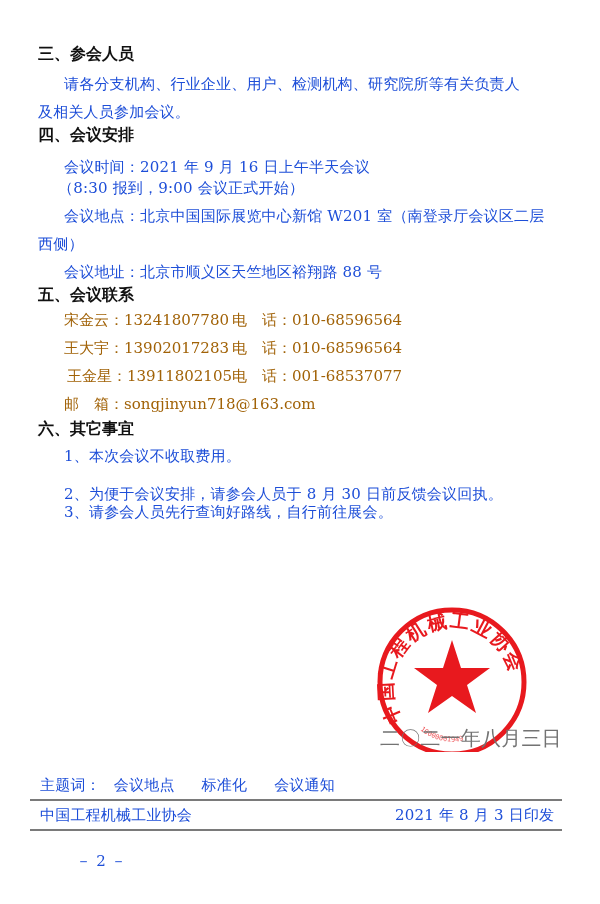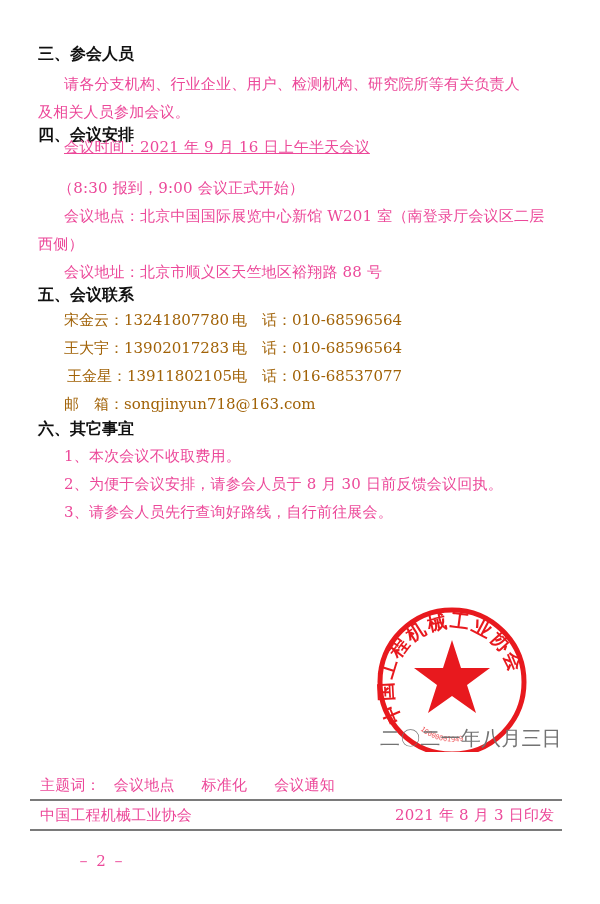--- a/index.html
+++ b/index.html
@@ -1,59 +1,59 @@
 <!DOCTYPE html>
 <html><head>
   <meta charset="utf-8">
   <style>
     html, body { margin:0; padding:0; background:#ffffff; }
     body { width:600px; height:904px; position:relative; overflow:hidden;
            font-family:"DejaVu Serif", "Liberation Serif", serif; color:#1a1a1a; }
     .abs { position:absolute; white-space:nowrap; }
     .h { font-family:"DejaVu Sans", "Liberation Sans", sans-serif; font-weight:bold; font-size:16px; color:#111; }
-    .p { font-size:15px; color:#ec4899; letter-spacing:0.2px; }
+    .p { font-size:15px; color:#1d4ed8; letter-spacing:0.2px; }
     .indent { left:64px; }
     .left { left:38px; }
     .rule { position:absolute; left:30px; width:457px; height:2px; background:#7a7a7a; }
     .stamp { position:absolute; left:372px; top:602px; width:160px; height:150px; }
     .contact-row { position:absolute; left:64px; font-size:15px; color:#a16207; }
     .contact-row span { display:inline-block; }
   </style>
 </head>
 <body>
 
 <div class="abs h left" style="top:44px;">三、参会人员</div>
 <div class="abs p indent" style="top:75px;">请各分支机构、行业企业、用户、检测机构、研究院所等有关负责人</div>
 <div class="abs p left" style="top:103px;">及相关人员参加会议。</div>
 
 <div class="abs h left" style="top:125px;">四、会议安排</div>
-<div class="abs p indent" style="top:138px;text-decoration:underline;">会议时间：2021 年 9 月 16 日上午半天会议</div>
+<div class="abs p indent" style="top:158px;">会议时间：2021 年 9 月 16 日上午半天会议</div>
 <div class="abs p" style="left:58px; top:179px;">（8:30 报到，9:00 会议正式开始）</div>
 <div class="abs p indent" style="top:207px;">会议地点：北京中国国际展览中心新馆 W201 室（南登录厅会议区二层</div>
 <div class="abs p left" style="top:235px;">西侧）</div>
 <div class="abs p indent" style="top:263px;">会议地址：北京市顺义区天竺地区裕翔路 88 号</div>
 
 <div class="abs h left" style="top:285px;">五、会议联系</div>
 
 <div class="contact-row" style="top:311px;">
   <span style="width:168px;"><span>宋金云：</span><span>13241807780</span></span><span>电　话：</span><span>010-68596564</span>
 </div>
 <div class="contact-row" style="top:339px;">
   <span style="width:168px;"><span>王大宇：</span><span>13902017283</span></span><span>电　话：</span><span>010-68596564</span>
 </div>
 <div class="contact-row" style="top:367px;">
-  <span style="width:168px;text-align:right;"><span>王金星：</span><span>13911802105</span></span><span>电　话：</span><span>016-68537077</span>
+  <span style="width:168px;text-align:right;"><span>王金星：</span><span>13911802105</span></span><span>电　话：</span><span>001-68537077</span>
 </div>
 <div class="contact-row" style="top:395px;">
   <span>邮　箱：</span><span>songjinyun718@163.com</span>
 </div>
 
 <div class="abs h left" style="top:419px;text-align:right;">六、其它事宜</div>
 <div class="abs p indent" style="top:447px;">1、本次会议不收取费用。</div>
-<div class="abs p indent" style="top:475px;">2、为便于会议安排，请参会人员于 8 月 30 日前反馈会议回执。</div>
+<div class="abs p indent" style="top:485px;">2、为便于会议安排，请参会人员于 8 月 30 日前反馈会议回执。</div>
 <div class="abs p indent" style="top:503px;">3、请参会人员先行查询好路线，自行前往展会。</div>
 
 <div class="stamp">
   <svg width="160" height="150" viewBox="0 0 160 150">
     <defs>
       <path id="sealArc" d="M 30 118 A 60 60 0 1 1 134 112" fill="none"></path>
       <path id="serialArc" d="M 48 128 A 52 52 0 0 0 116 126" fill="none"></path>
     </defs>
     <circle cx="80" cy="80" r="72" fill="none" stroke="#e8191e" stroke-width="5"></circle>
     <text font-family="DejaVu Sans, sans-serif" font-size="19" font-weight="bold" fill="#e8191e" letter-spacing="2">

